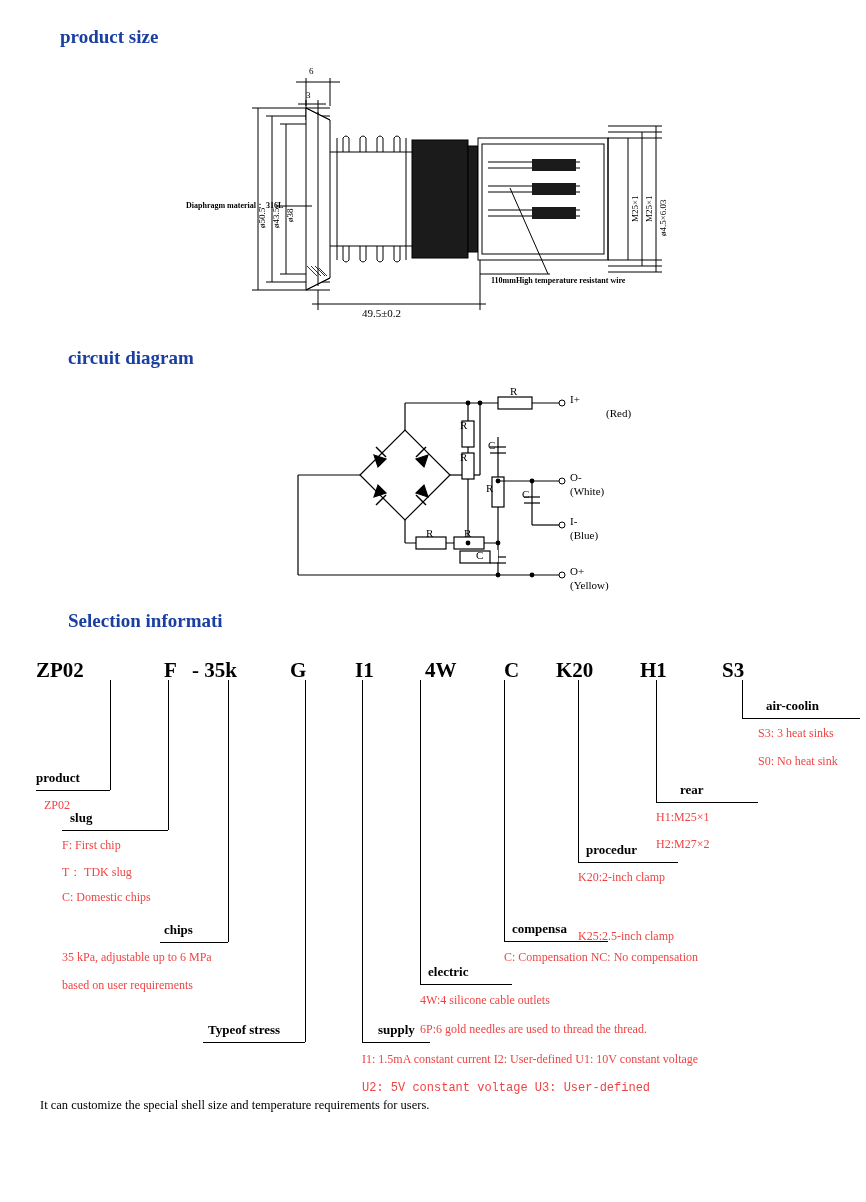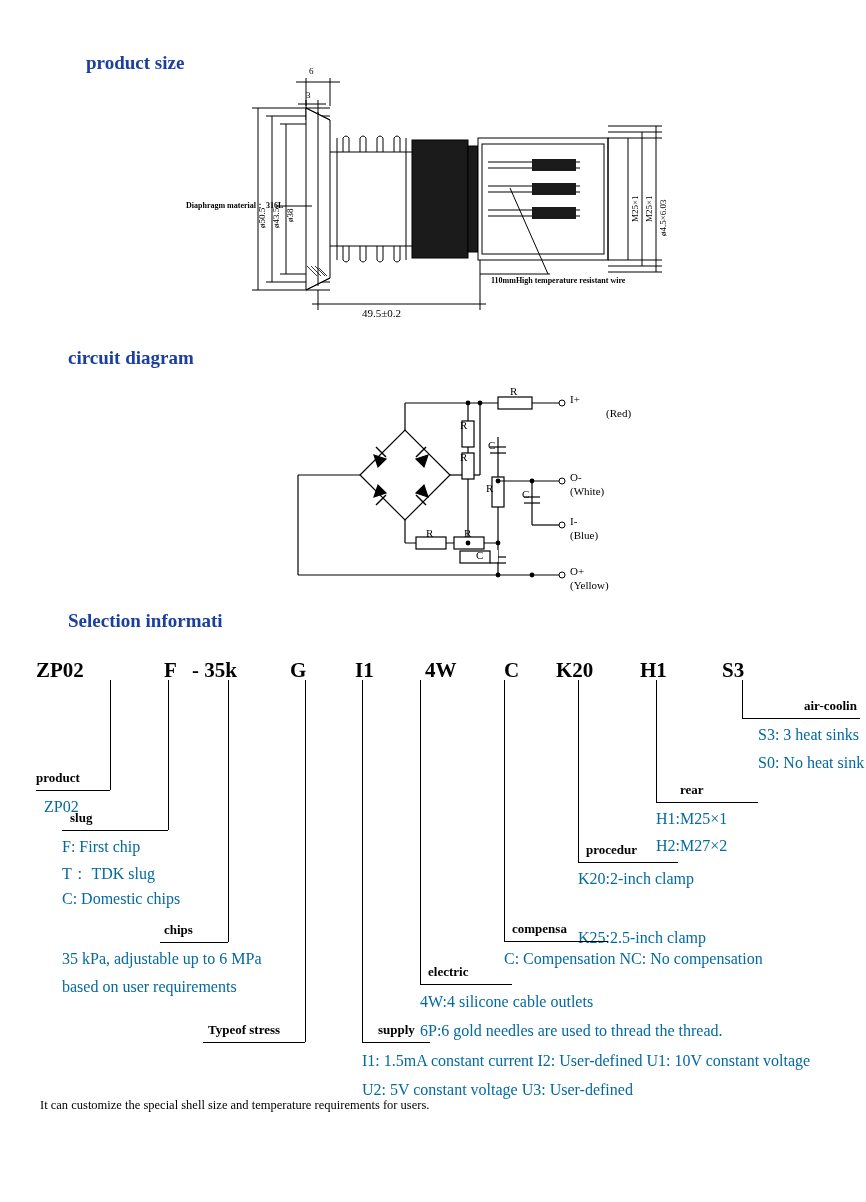--- a/index.html
+++ b/index.html
@@ -15,21 +15,21 @@
     color: #000;
     overflow: hidden;
   }
   .section-title {
     position: absolute;
     font-family: "Liberation Serif", serif;
     font-weight: bold;
     font-size: 19px;
     color: #1a3fa0;
   }
-  #title-product-size { left: 86px; top: 26px; margin-top: 26px; }
+  #title-product-size { left: 60px; top: 26px; }
   #title-circuit-diagram { left: 68px; top: 347px; }
   #title-selection-info { left: 68px; top: 610px; }
 
   
   #drawing-product-size {
     position: absolute;
     left: 180px;
     top: 60px;
     width: 640px;
     height: 270px;
@@ -79,22 +79,22 @@
   .cat-label {
     position: absolute;
     font-family: "Liberation Serif", serif;
     font-weight: bold;
     font-size: 13px;
     white-space: nowrap;
   }
   .desc-line {
     position: absolute;
     font-family: "Liberation Serif", serif;
-    font-size: 16px;
-    color: #0369a1;
+    font-size: 12px;
+    color: #ef4444;
     white-space: nowrap;
   }
   .leader {
     position: absolute;
     background: #000;
   }
   .leader-v { width: 1px; }
   .leader-h { height: 1px; }
 
   
@@ -336,21 +336,21 @@
   <div class="code-token" style="left:290px; top:10px;">G</div>
   <div class="code-token" style="left:355px; top:10px;">I1</div>
   <div class="code-token" style="left:425px; top:10px;">4W</div>
   <div class="code-token" style="left:504px; top:10px;">C</div>
   <div class="code-token" style="left:556px; top:10px;">K20</div>
   <div class="code-token" style="left:640px; top:10px;">H1</div>
   <div class="code-token" style="left:722px; top:10px;">S3</div>
 
   <div class="leader leader-v" style="left:742px; top:32px; height:38px;"></div>
   <div class="leader leader-h" style="left:742px; top:70px; width:118px;"></div>
-  <div class="cat-label" style="left:766px; top:50px;margin-left:38px;">air-coolin</div>
+  <div class="cat-label" style="left:766px; top:50px;">air-coolin</div>
   <div class="desc-line" style="left:758px; top:78px;">S3: 3 heat sinks</div>
   <div class="desc-line" style="left:758px; top:106px;">S0: No heat sink</div>
 
   <div class="leader leader-v" style="left:656px; top:32px; height:122px;"></div>
   <div class="leader leader-h" style="left:656px; top:154px; width:102px;"></div>
   <div class="cat-label" style="left:680px; top:134px;">rear</div>
   <div class="desc-line" style="left:656px; top:162px;">H1:M25×1</div>
   <div class="desc-line" style="left:656px; top:189px;">H2:M27×2</div>
 
   <div class="leader leader-v" style="left:578px; top:32px; height:182px;"></div>
@@ -367,21 +367,21 @@
   <div class="leader leader-v" style="left:420px; top:32px; height:304px;"></div>
   <div class="leader leader-h" style="left:420px; top:336px; width:92px;"></div>
   <div class="cat-label" style="left:428px; top:316px;">electric</div>
   <div class="desc-line" style="left:420px; top:345px;">4W:4 silicone cable outlets</div>
   <div class="desc-line" style="left:420px; top:374px;">6P:6 gold needles are used to thread the thread.</div>
 
   <div class="leader leader-v" style="left:362px; top:32px; height:362px;"></div>
   <div class="leader leader-h" style="left:362px; top:394px; width:68px;"></div>
   <div class="cat-label" style="left:378px; top:374px;">supply</div>
   <div class="desc-line" style="left:362px; top:404px;">I1: 1.5mA constant current I2: User-defined U1: 10V constant voltage</div>
-  <div class="desc-line" style="left:362px; top:433px;">U2: 5V constant voltage U3: User-defined</div>
+  <div class="desc-line" style="left:362px; top:433px;font-family:Liberation Mono, monospace;">U2: 5V constant voltage U3: User-defined</div>
 
   <div class="leader leader-v" style="left:305px; top:32px; height:362px;"></div>
   <div class="leader leader-h" style="left:203px; top:394px; width:102px;"></div>
   <div class="cat-label" style="left:208px; top:374px;">Typeof stress</div>
 
   <div class="leader leader-v" style="left:228px; top:32px; height:262px;"></div>
   <div class="leader leader-h" style="left:160px; top:294px; width:68px;"></div>
   <div class="cat-label" style="left:164px; top:274px;">chips</div>
   <div class="desc-line" style="left:62px; top:302px;">35 kPa, adjustable up to 6 MPa</div>
   <div class="desc-line" style="left:62px; top:330px;">based on user requirements</div>

